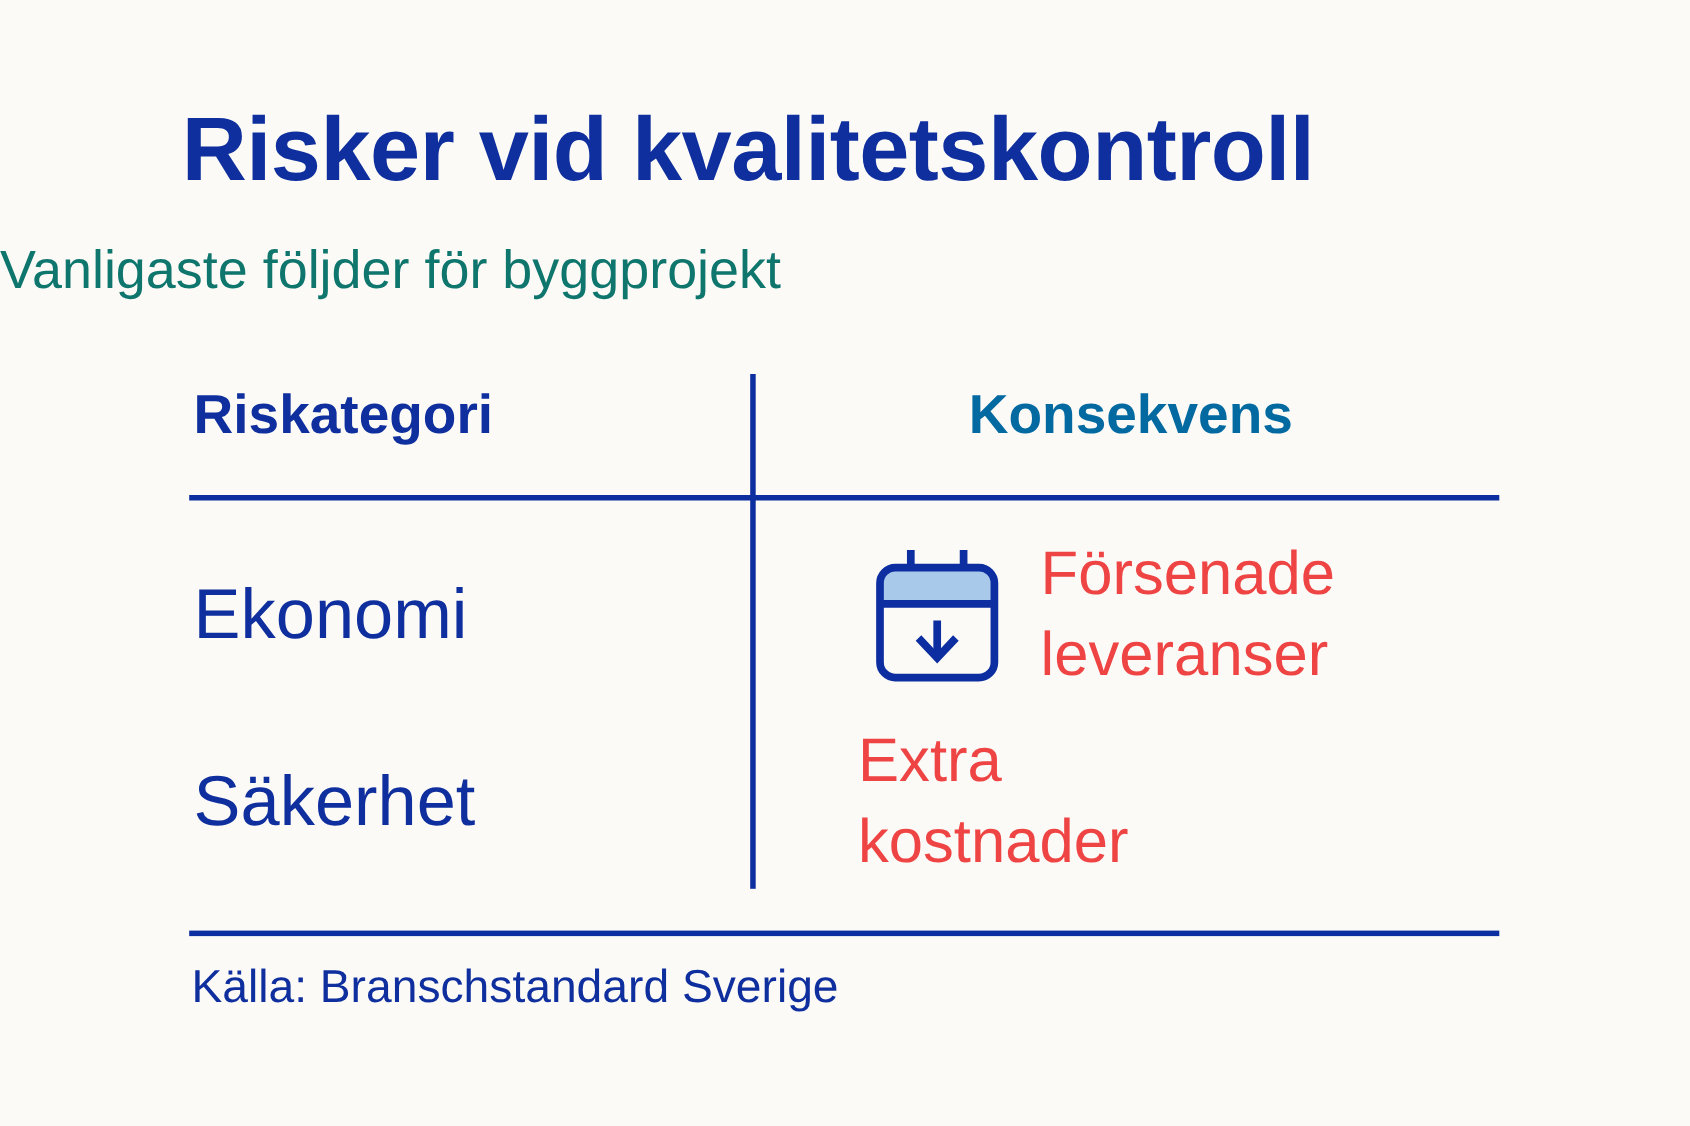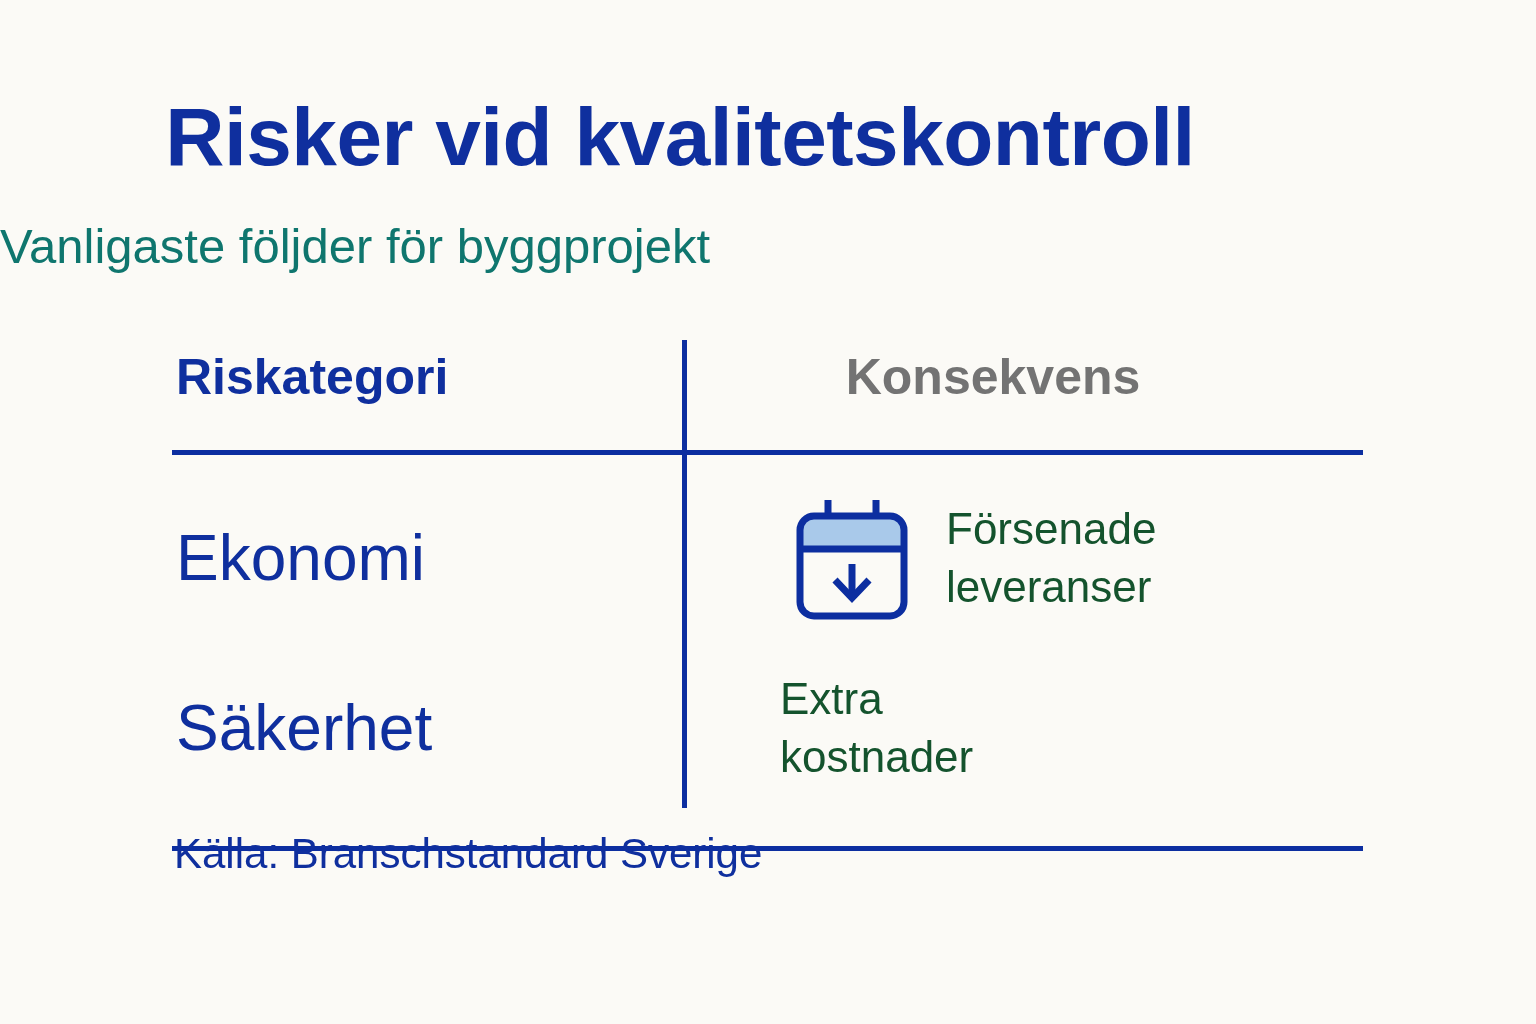--- a/index.html
+++ b/index.html
@@ -80,28 +80,28 @@
     left: 176px;
     top: 352px;
     font-size: 50px;
     font-weight: 700;
     line-height: 1;
     color: #0f2f9e;
     white-space: nowrap;
   }
   .head-right {
     position: absolute;
-    left: 648px;
+    left: 683px;
     top: 352px;
     width: 690px;
     text-align: center;
     font-size: 50px;
     font-weight: 700;
     line-height: 1;
-    color: #737373;
+    color: #0369a1;
     white-space: nowrap;
   }
 
   
   .row {
     position: absolute;
     left: 172px;
     width: 1195px;
     height: 160px;
   }
@@ -136,32 +136,32 @@
   .icon-box {
     flex: 0 0 auto;
     width: 140px;
     height: 140px;
     display: flex;
     align-items: center;
     justify-content: center;
   }
 
   .conseq-text {
-    font-size: 44px;
+    font-size: 56px;
     font-weight: 400;
     line-height: 1.32;
-    color: #14532d;
+    color: #ef4444;
   }
   .conseq-text span { display: block; white-space: nowrap; }
 
   
   .source {
     position: absolute;
     left: 174px;
-    top: 833px;
+    top: 876px;
     font-size: 42px;
     font-weight: 400;
     line-height: 1;
     color: #0f2f9e;
     white-space: nowrap;
   }
 </style>
 </head>
 <body>
 

